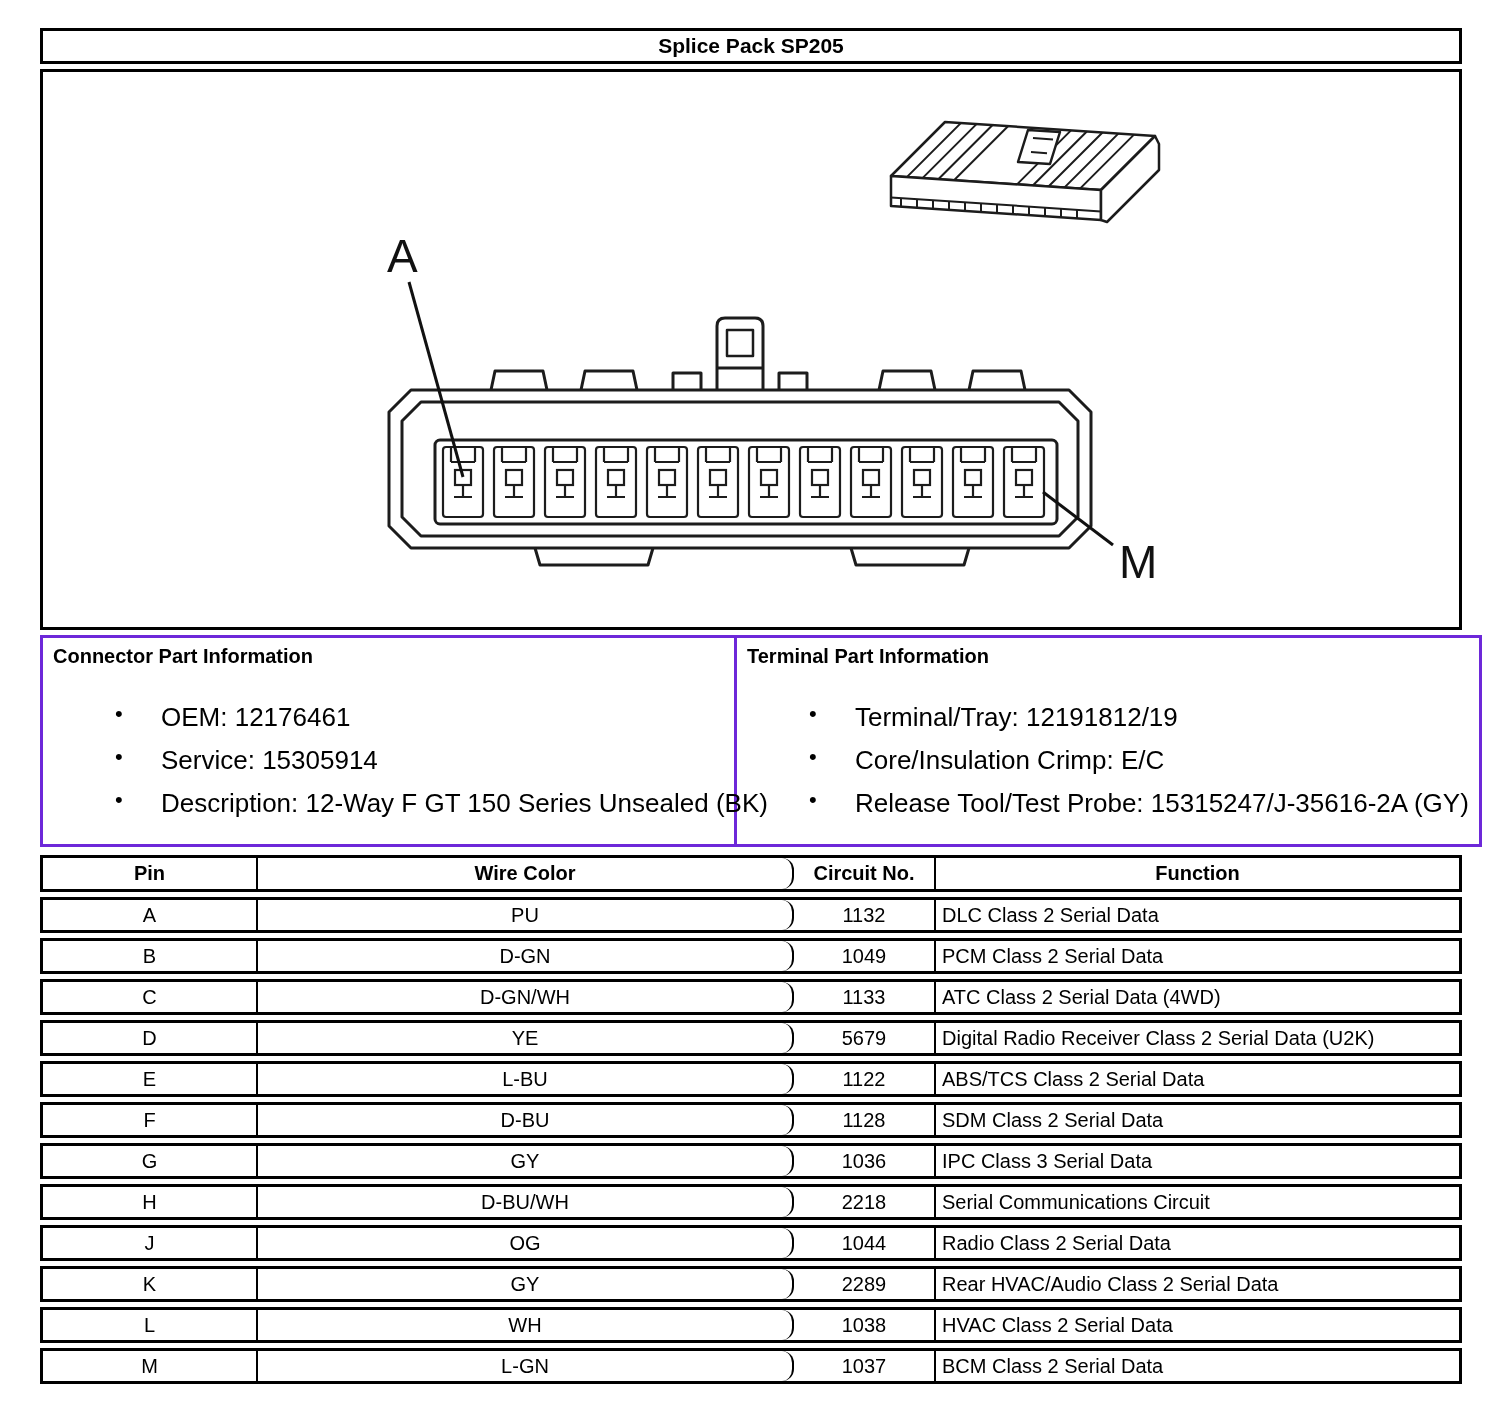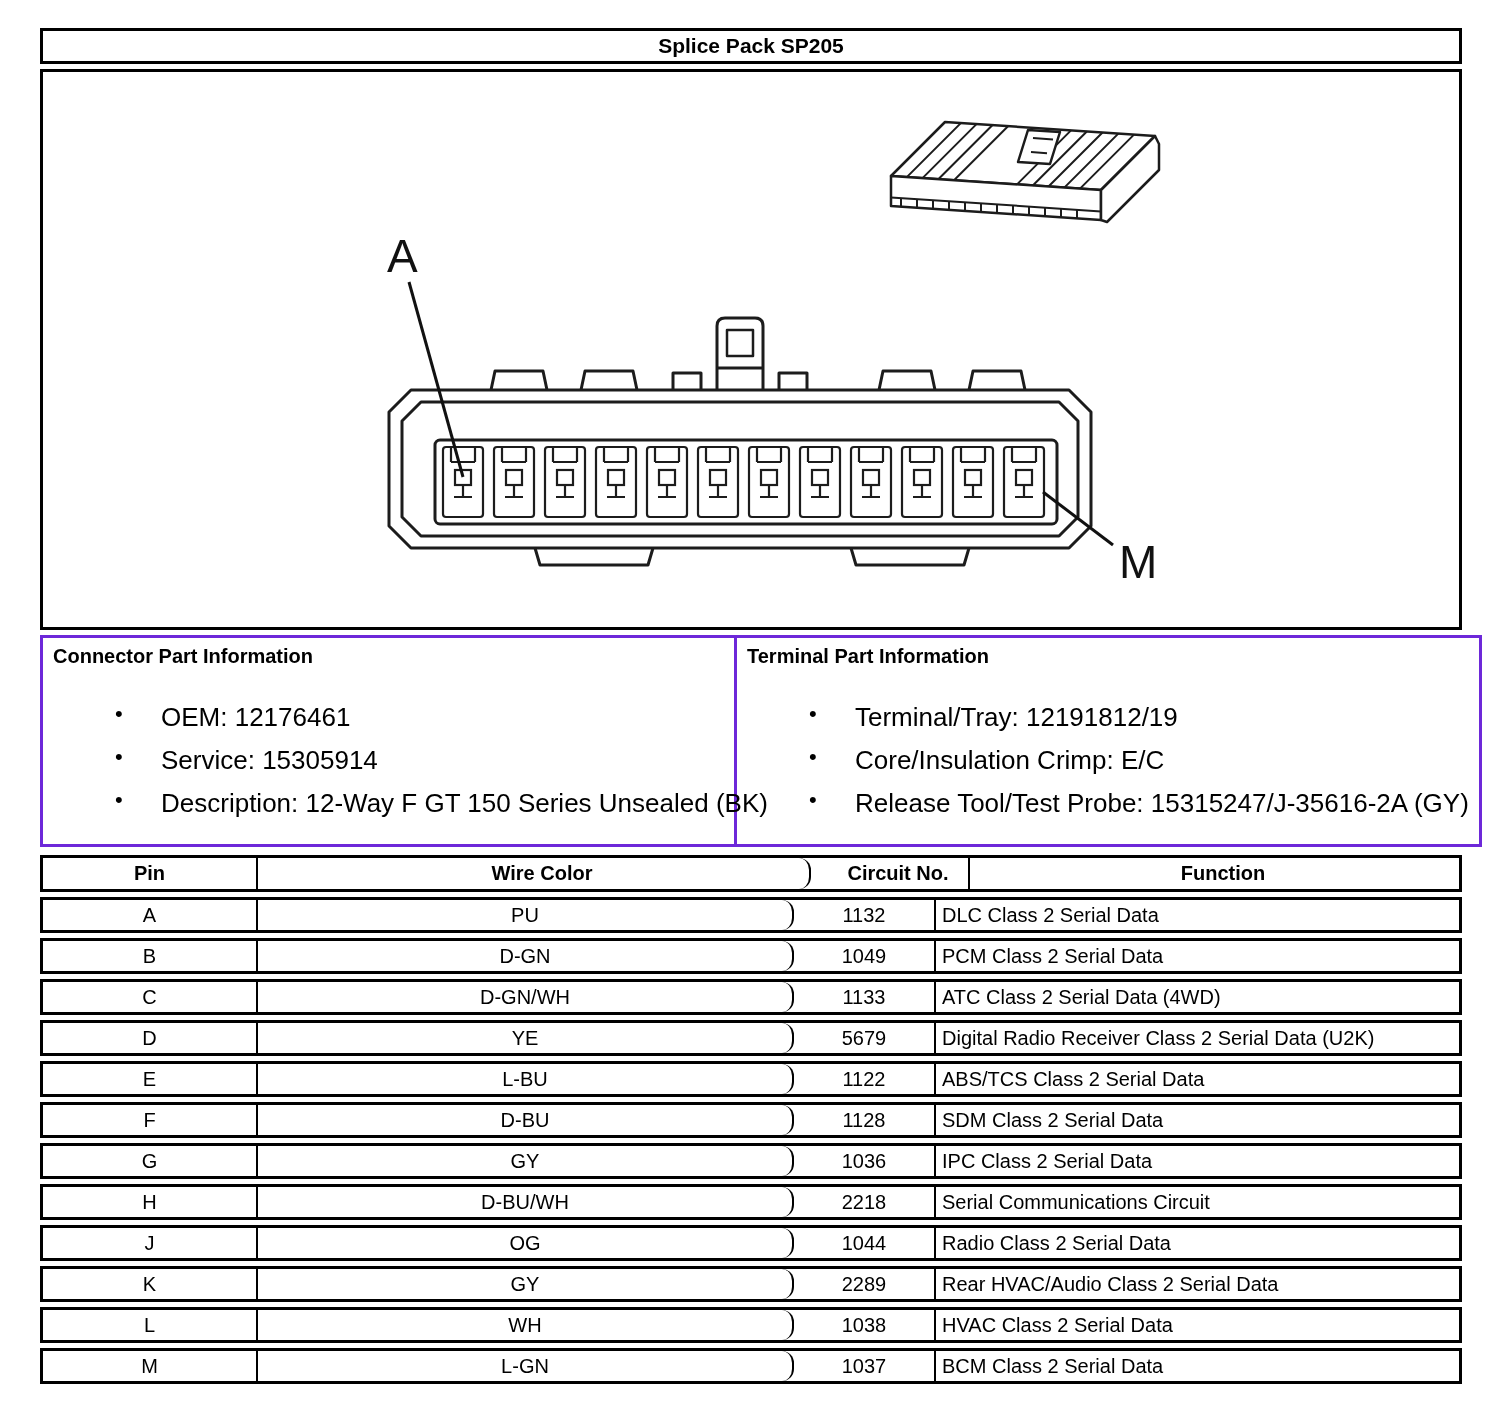--- a/index.html
+++ b/index.html
@@ -56,21 +56,21 @@
   }
 
   .pt-row {
     display: flex;
     border: 3px solid #000;
     height: 36px;
     margin-bottom: 5px;
     font-size: 20px;
     background: #fff;
   }
-  .pt-row.head { font-weight: bold; height: 37px; gap: 17px; }
+  .pt-row.head { font-weight: bold; height: 37px; }
   .pt-cell {
     display: flex;
     align-items: center;
     justify-content: center;
     border-right: 2px solid #000;
     overflow: hidden;
     white-space: nowrap;
   }
   .pt-cell:last-child { border-right: none; }
   .pt-cell.pin     { width: 215px; }
@@ -211,21 +211,21 @@
     <div class="pt-row">
       <div class="pt-cell pin">F</div>
       <div class="pt-cell wire">D-BU</div>
       <div class="pt-cell circuit">1128</div>
       <div class="pt-cell func">SDM Class 2 Serial Data</div>
     </div>
     <div class="pt-row">
       <div class="pt-cell pin">G</div>
       <div class="pt-cell wire">GY</div>
       <div class="pt-cell circuit">1036</div>
-      <div class="pt-cell func">IPC Class 2 Serial Data</div>
+      <div class="pt-cell func">IPC Class 3 Serial Data</div>
     </div>
     <div class="pt-row">
       <div class="pt-cell pin">H</div>
       <div class="pt-cell wire">D-BU/WH</div>
       <div class="pt-cell circuit">2218</div>
       <div class="pt-cell func">Serial Communications Circuit</div>
     </div>
     <div class="pt-row">
       <div class="pt-cell pin">J</div>
       <div class="pt-cell wire">OG</div>

